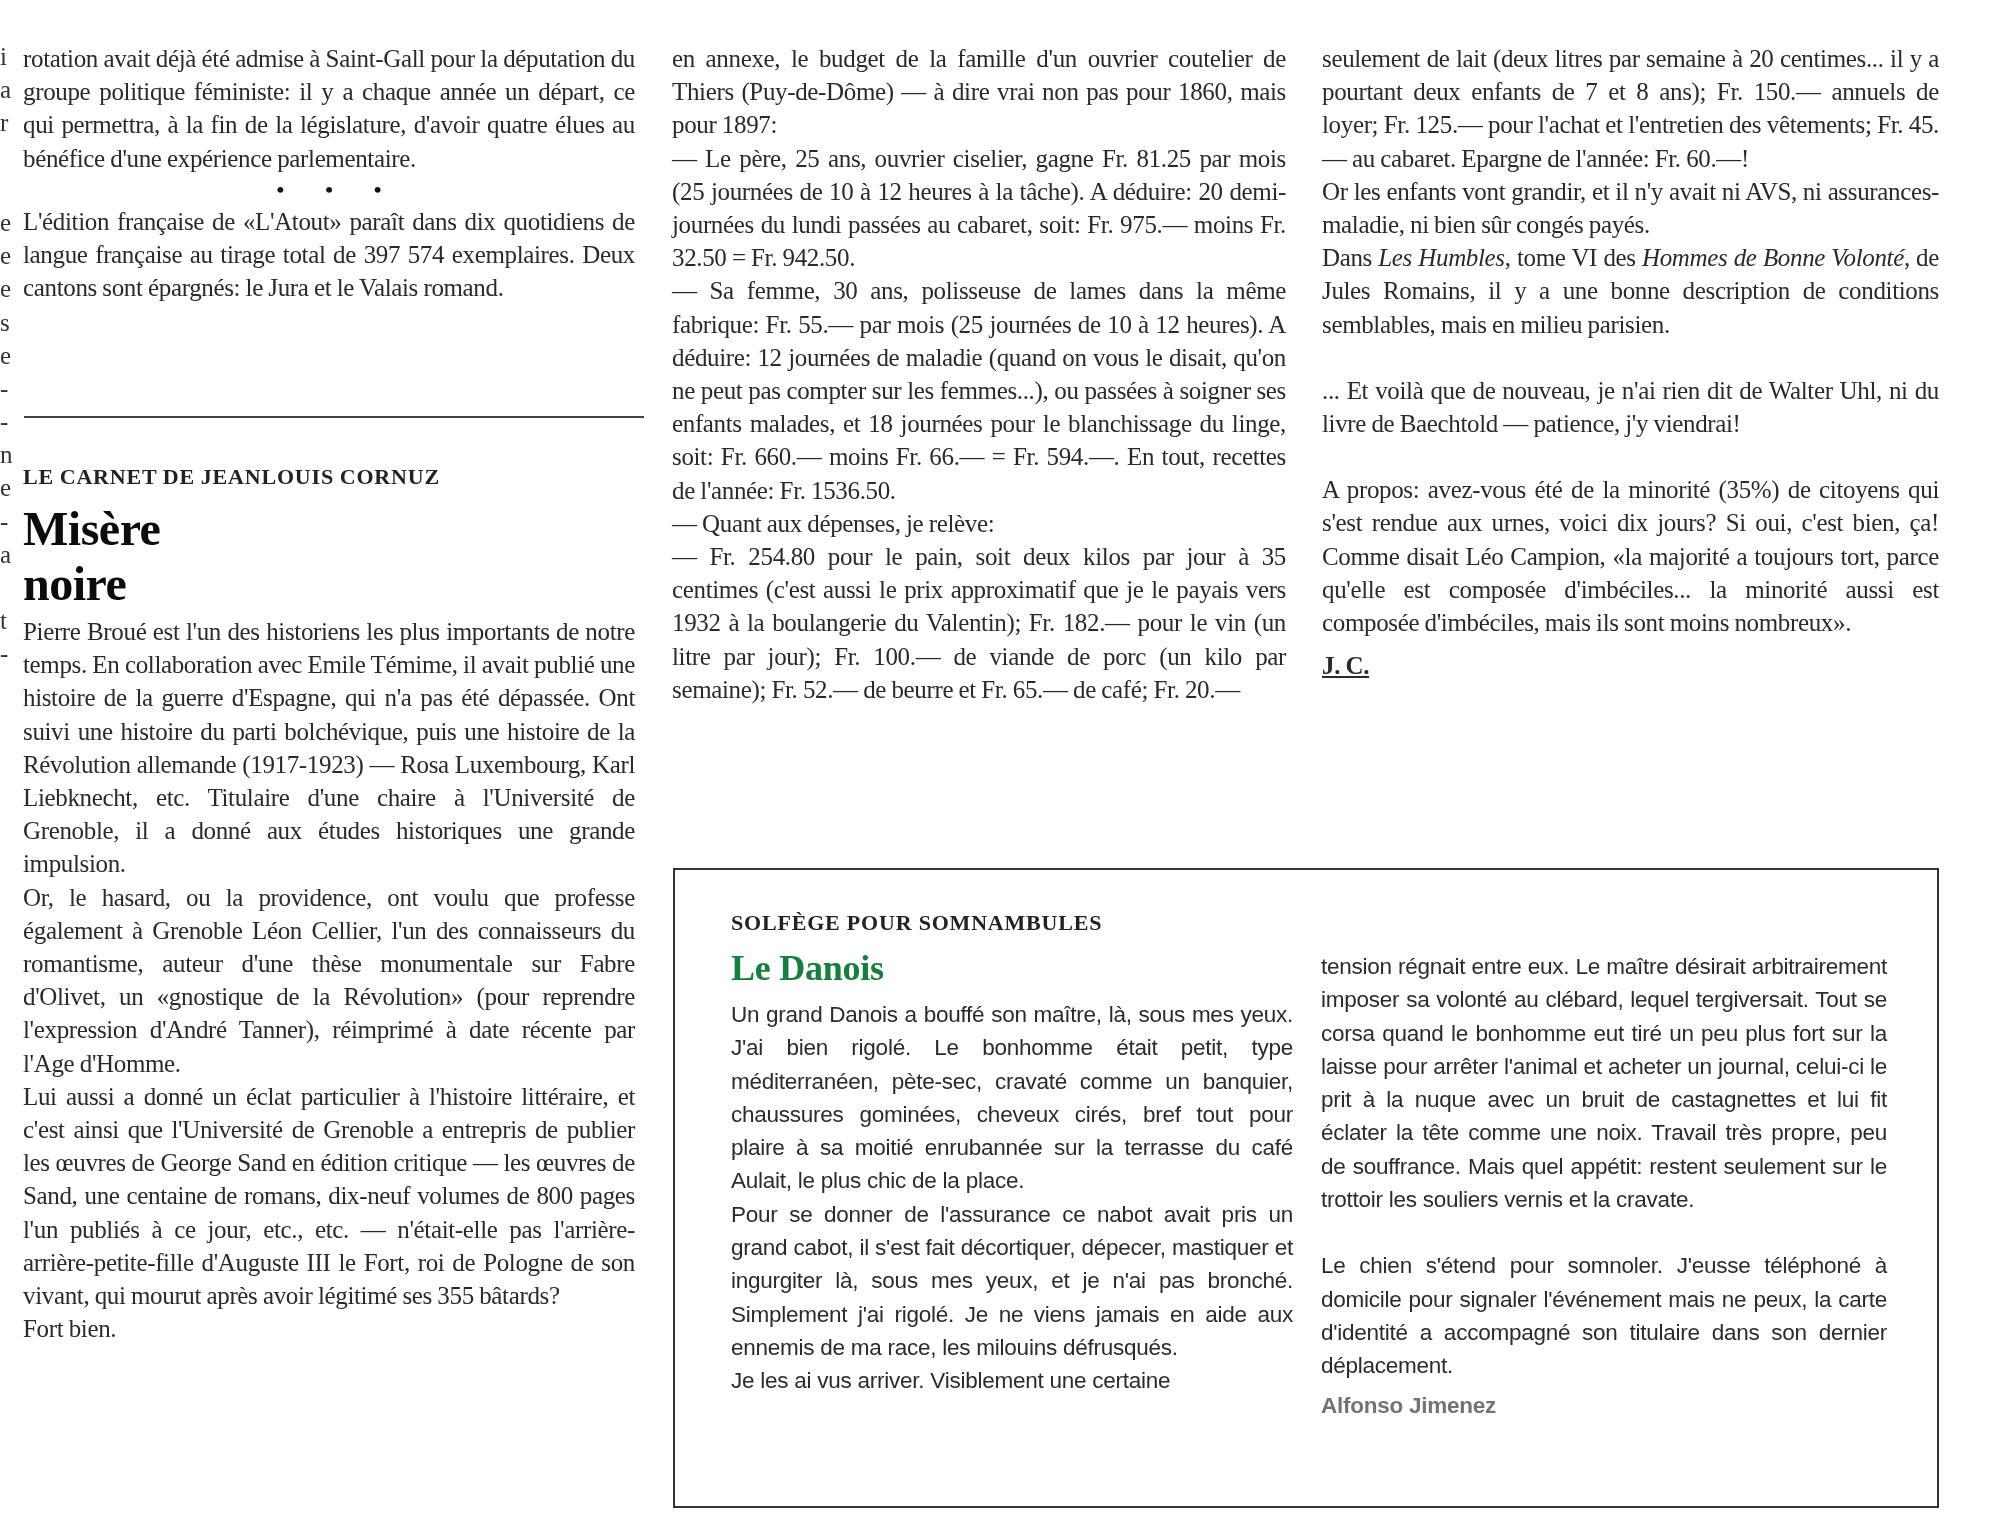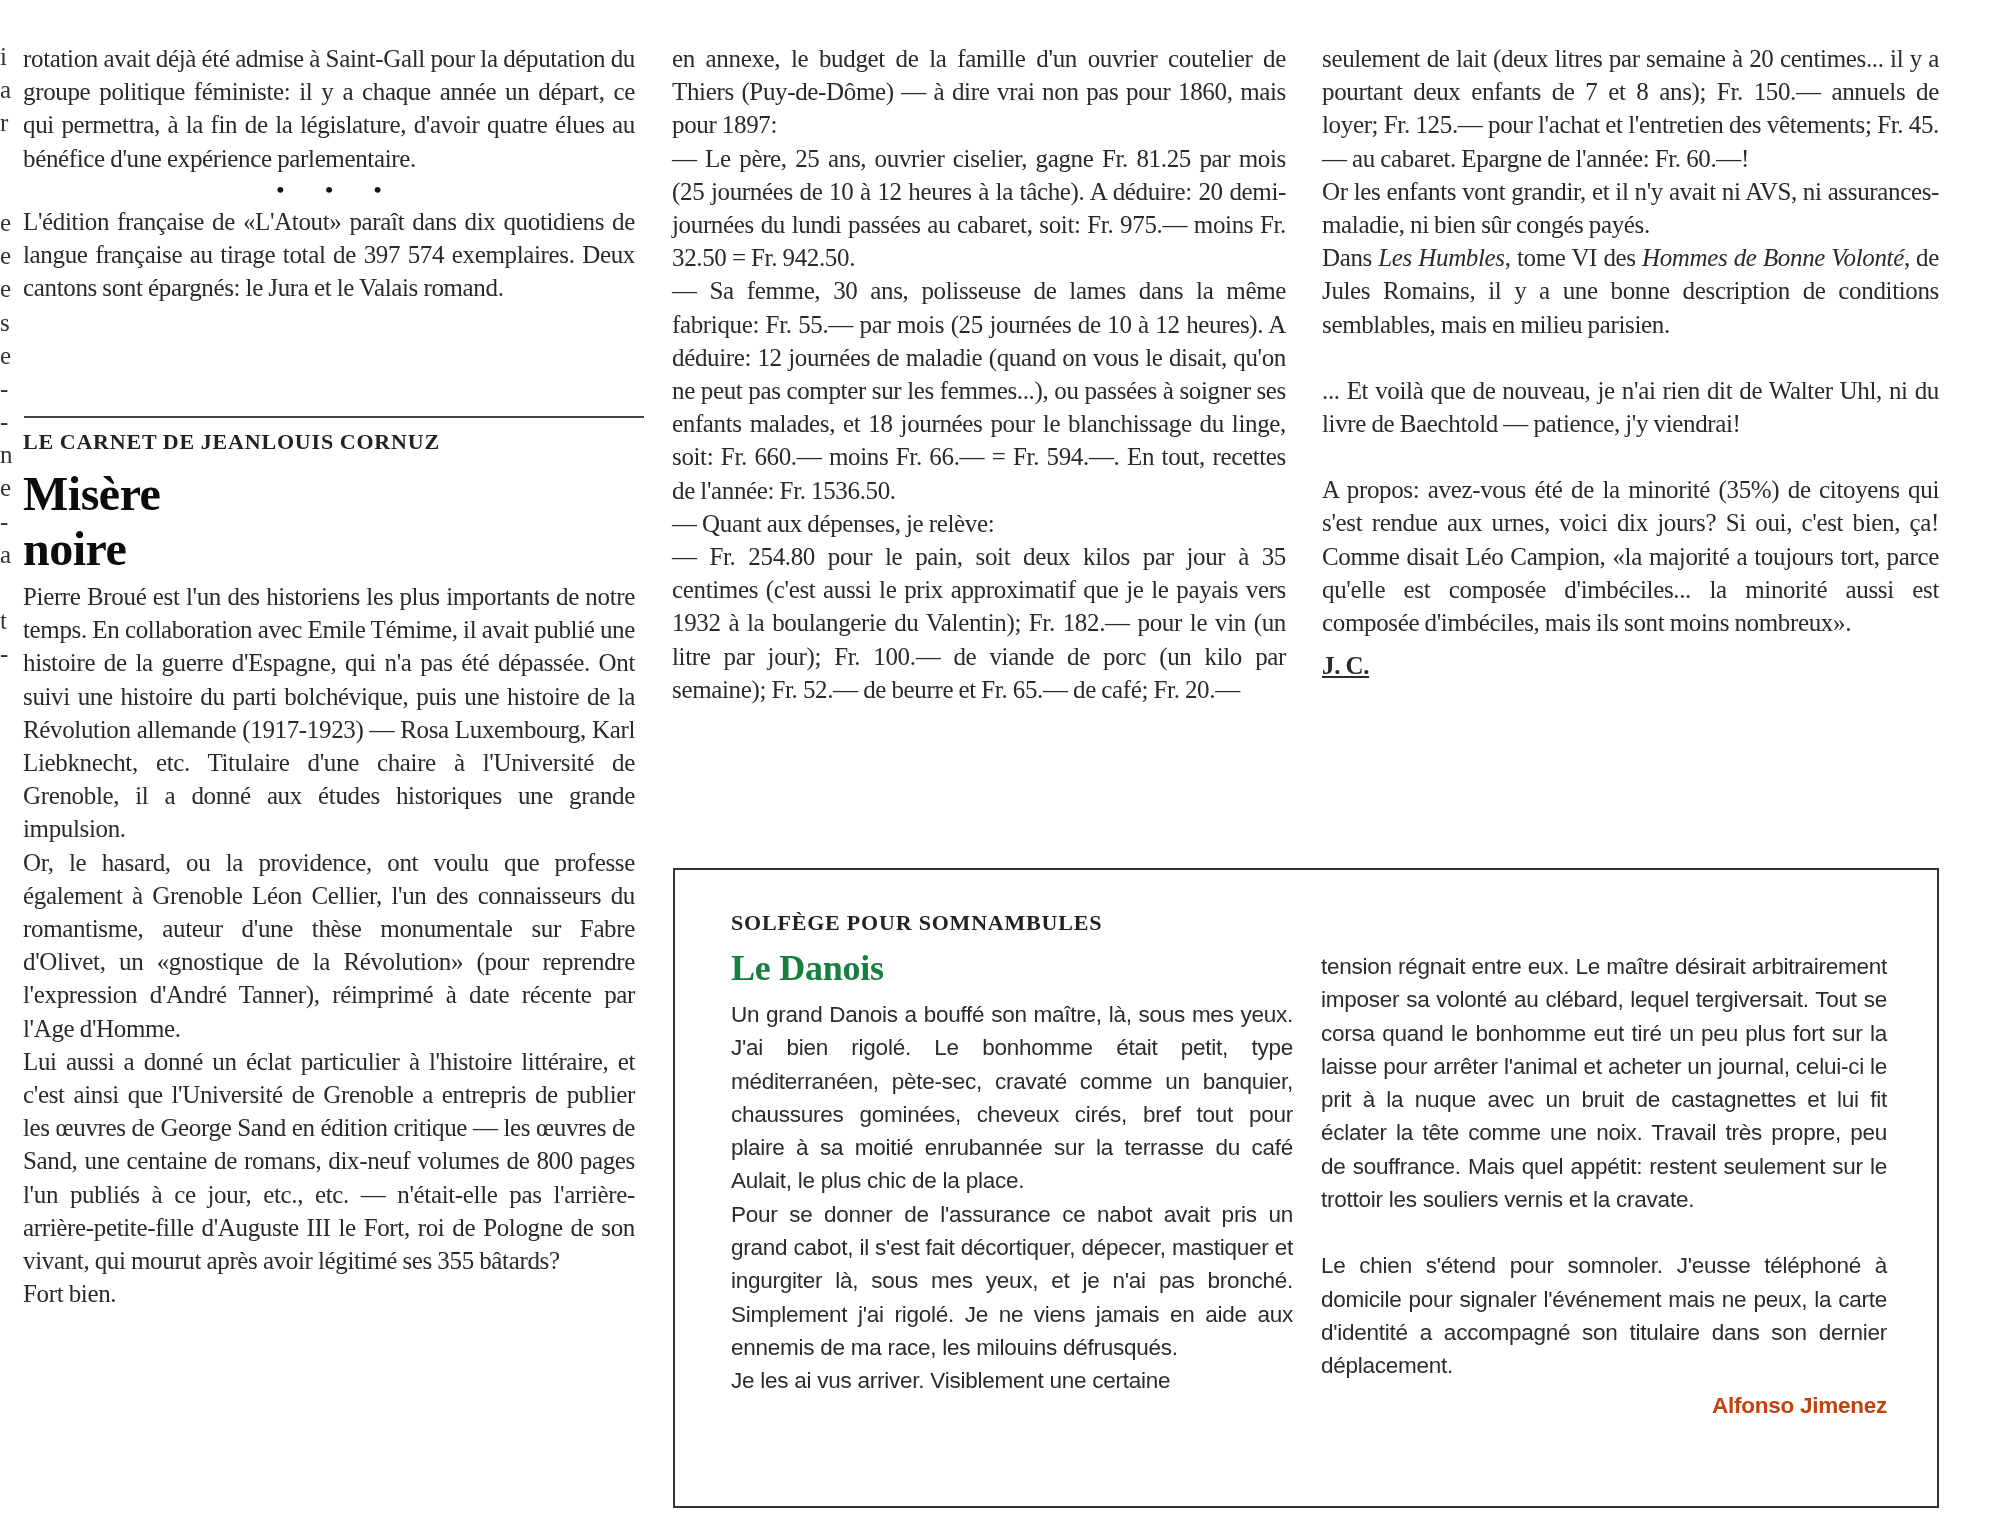--- a/index.html
+++ b/index.html
@@ -51,21 +51,21 @@
   .box-col1 { left: 56px; top: 38px; width: 562px; }
   .box-col2 { left: 646px; top: 40px; width: 566px; margin-top: 40px; }
   .box-kicker {
     font-family: "Liberation Serif", serif; font-size: 22px; font-weight: bold;
     letter-spacing: 0.8px; line-height: 30px; color: #222; margin-bottom: 2px;
   }
   .box-headline {
     font-family: "Liberation Serif", serif; font-size: 36px; font-weight: bold;
     line-height: 56px; color: #15803d; margin-bottom: 2px;
   }
-  .box-sig { text-align: right; font-weight: bold; color: #c2410c; }
+  .box-sig { text-align: left; font-weight: bold; color: #737373; }
 </style>
 </head>
 <body>
 
 <div class="edge-frag" id="edge">
     <span>i</span>
     <span>a</span>
     <span>r</span>
     <span></span>
     <span></span>
@@ -86,21 +86,21 @@
   </div>
 
 <div class="col col1">
   <p>rotation avait déjà été admise à Saint-Gall pour la députation du groupe politique féministe: il y a chaque année un départ, ce qui permettra, à la fin de la législature, d'avoir quatre élues au bénéfice d'une expérience parlementaire.</p>
   <div class="stars">• • •</div>
   <p>L'édition française de «L'Atout» paraît dans dix quotidiens de langue française au tirage total de 397 574 exemplaires. Deux cantons sont épargnés: le Jura et le Valais romand.</p>
 </div>
 
 <div class="rule"></div>
 
-<div class="col col1" style="top:428px;">
+<div class="col col1" style="top:463px;">
   <div class="kicker">LE CARNET DE JEANLOUIS CORNUZ</div>
   <div class="headline" style="margin-top:10px;">
     <div>Misère</div>
     <div>noire</div>
   </div>
   <p style="margin-top:4px;">Pierre Broué est l'un des historiens les plus importants de notre temps. En collaboration avec Emile Témime, il avait publié une histoire de la guerre d'Espagne, qui n'a pas été dépassée. Ont suivi une histoire du parti bolchévique, puis une histoire de la Révolution allemande (1917-1923) — Rosa Luxembourg, Karl Liebknecht, etc. Titulaire d'une chaire à l'Université de Grenoble, il a donné aux études historiques une grande impulsion.</p>
   <p>Or, le hasard, ou la providence, ont voulu que professe également à Grenoble Léon Cellier, l'un des connaisseurs du romantisme, auteur d'une thèse monumentale sur Fabre d'Olivet, un «gnostique de la Révolution» (pour reprendre l'expression d'André Tanner), réimprimé à date récente par l'Age d'Homme.</p>
   <p>Lui aussi a donné un éclat particulier à l'histoire littéraire, et c'est ainsi que l'Université de Grenoble a entrepris de publier les œuvres de George Sand en édition critique — les œuvres de Sand, une centaine de romans, dix-neuf volumes de 800 pages l'un publiés à ce jour, etc., etc. — n'était-elle pas l'arrière-arrière-petite-fille d'Auguste III le Fort, roi de Pologne de son vivant, qui mourut après avoir légitimé ses 355 bâtards?</p>
   <p>Fort bien.</p>
 </div>

